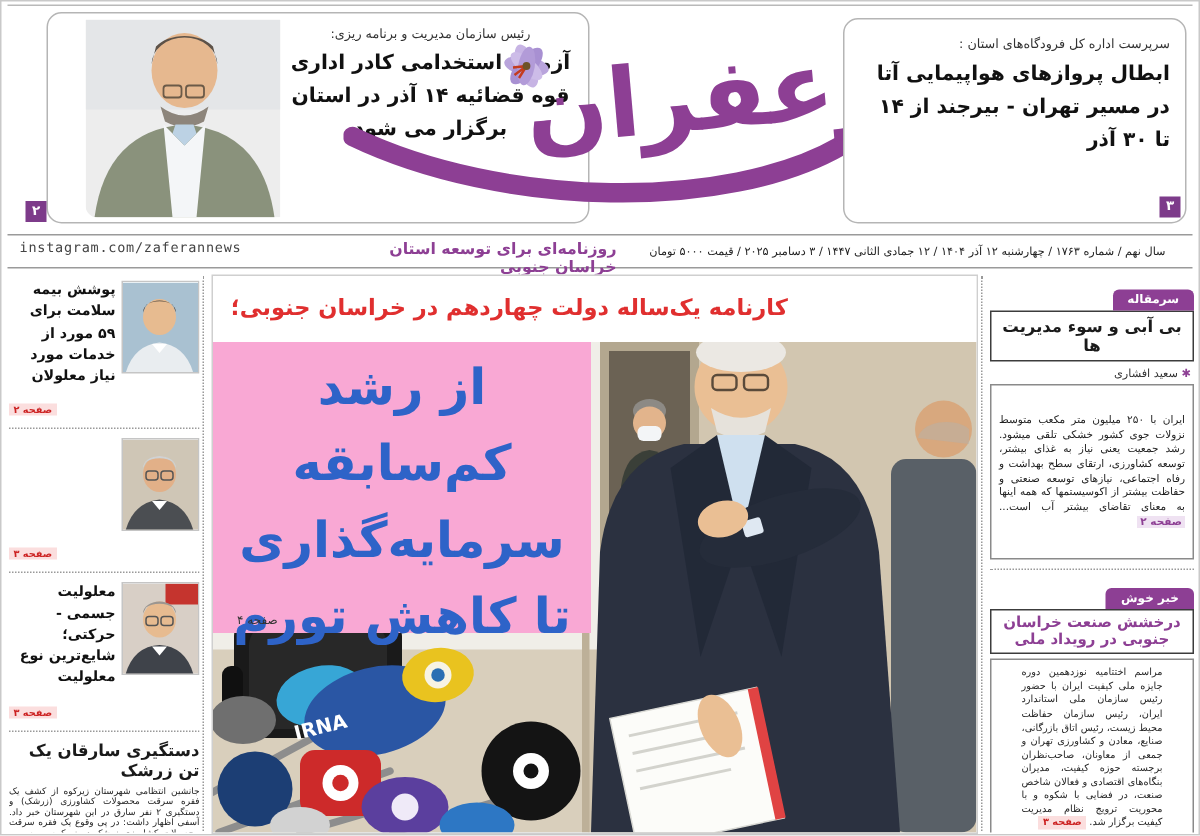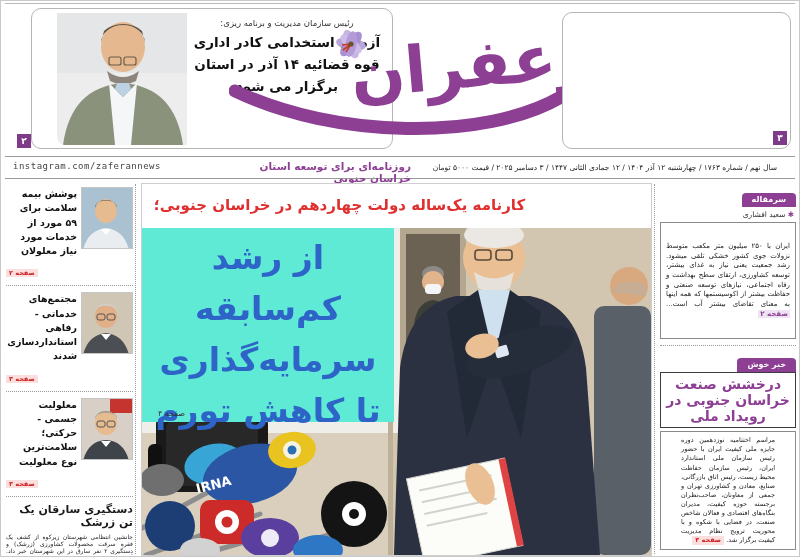--- a/index.html
+++ b/index.html
@@ -54,35 +54,35 @@
   .right-col{position:absolute;left:659px;top:186px;width:136px;height:368px;overflow:hidden;}
   .chip{display:inline-block;background:#8d3f94;color:#fff;font-size:8px;font-weight:bold;
         padding:2px 10px 3px;border-radius:4px 4px 0 0;}
   .box-title{border:1.4px solid #3c3c3c;background:#fff;padding:3px 4px;margin:0;
              text-align:center;font-size:11px;font-weight:bold;}
   .byline{font-size:7.5px;color:#333;padding:3px 2px;}
   .byline .star{color:#8d3f94;font-weight:bold;}
   .box-body{border:1px solid #8a8a8a;padding:19px 5px;font-size:7px;line-height:1.38;
             text-align:justify;color:#222;}
   .gn-title{border:1.4px solid #3c3c3c;padding:3px 3px;text-align:center;
-            font-size:14px;font-weight:bold;color:#8d3f94;}
+            font-size:10px;font-weight:bold;color:#8d3f94;}
   .gn-body{border:1px solid #8a8a8a;padding:4px 20px;font-size:6.5px;line-height:1.4;
            text-align:justify;color:#222;margin-top:3px;}
   .china-title{font-size:11.5px;font-weight:bold;text-align:center;line-height:1.5;margin:1px 2px 4px;}
   .china-body{font-size:6.5px;line-height:1.42;text-align:justify;color:#222;}
   .ref-purple{color:#8d3f94;font-weight:bold;background:#efe2f2;padding:0 2px;}
 
   
   .main-col{position:absolute;left:140px;top:182px;width:509px;height:371px;
             border:1px solid #cfcfcf;box-sizing:content-box;background:#fff;overflow:hidden;}
   .photo-scene{position:absolute;left:0;top:44px;width:509px;height:327px;}
   .kicker-band{position:absolute;left:0;top:0;width:100%;height:44px;background:#fff;}
   .kicker-text{position:absolute;left:5px;top:12px;width:385px;text-align:center;
                color:#e02f2f;font-weight:bold;font-size:15px;}
-  .headline-box{position:absolute;left:0;top:44px;width:252px;height:194px;background:#5eead4;padding-top:4px;box-sizing:border-box;}
+  .headline-box{position:absolute;left:0;top:44px;width:252px;height:194px;background:#f9a8d4;padding-top:4px;box-sizing:border-box;}
   .hline{color:#2e63c8;font-weight:bold;font-size:33px;line-height:1.55;text-align:center;}
   .lead-ref{position:absolute;left:16px;bottom:4px;font-size:8px;color:#333;}
 </style>
 </head>
 <body>
 
 <div class="page">
   <div class="topline"></div>
 
   <div class="hbox hbox-left">
@@ -117,20 +117,24 @@
       <ellipse cx="23" cy="22" rx="15" ry="6.5" fill="#c7b4e4" transform="rotate(70 23 22)"></ellipse>
       <ellipse cx="23" cy="22" rx="15" ry="6.5" fill="#a890d2" transform="rotate(130 23 22)"></ellipse>
       <ellipse cx="23" cy="22" rx="13" ry="5.5" fill="#cdbce8" transform="rotate(40 23 22)"></ellipse>
       <ellipse cx="23" cy="22" rx="13" ry="5.5" fill="#b29bd8" transform="rotate(100 23 22)"></ellipse>
       <path d="M23 22 l-8 6 M23 22 l-5 8 M23 22 l-9 1" stroke="#c43b1e" stroke-width="1.6" fill="none"></path>
       <circle cx="23" cy="22" r="2.6" fill="#6e5227"></circle>
     </g>
   </svg>
 
   <div class="hbox hbox-right">
+    <div class="hr-text">
+      <div class="h-kicker">سرپرست اداره کل فرودگاه‌های استان :</div>
+      <div class="h-head">ابطال پروازهای هواپیمایی آتا در مسیر تهران - بیرجند از ۱۴ تا ۳۰ آذر</div>
+    </div>
     <div class="badge badge-r">۳</div>
   </div>
 
   <div class="strip">
     <span class="insta">instagram.com/zaferannews</span>
     <span class="slogan">روزنامه‌ای برای توسعه استان خراسان جنوبی</span>
     <span class="dateline">سال نهم / شماره ۱۷۶۳ / چهارشنبه ۱۲ آذر ۱۴۰۴ / ۱۲ جمادی الثانی ۱۴۴۷ / ۳ دسامبر ۲۰۲۵ / قیمت ۵۰۰۰ تومان</span>
   </div>
 
   <div class="vdot" style="left:134px;"></div>
@@ -160,41 +164,40 @@
         <svg viewBox="0 0 52 62" width="52" height="62">
           <rect width="52" height="62" fill="#cfc6b6"></rect>
           <ellipse cx="26" cy="23" rx="11" ry="12" fill="#e2b088"></ellipse>
           <path d="M15 19 a11 8 0 0 1 22 0 l-2 -4 a11 6 0 0 0 -18 0 z" fill="#cfd2d4"></path>
           <rect x="17" y="21" width="8" height="6" rx="2" fill="none" stroke="#555" stroke-width="1"></rect>
           <rect x="27" y="21" width="8" height="6" rx="2" fill="none" stroke="#555" stroke-width="1"></rect>
           <path d="M3 62 q5 -20 23 -22 q18 2 23 22 z" fill="#4b4e52"></path>
           <path d="M21 41 l5 6 l5 -6 z" fill="#fff"></path>
         </svg>
       </div>
-      <div class="brief-title">مجتمع‌های خدماتی - رفاهی استانداردسازی شدند</div>
     </div>
     <div class="refline">
       <span class="page-ref-red">صفحه ۳</span>
     </div>
     <div class="hdot"></div>
 
     <div class="brief">
       <div class="brief-photo">
         <svg viewBox="0 0 52 62" width="52" height="62">
           <rect width="52" height="62" fill="#d8cfc6"></rect>
           <rect x="30" y="0" width="22" height="14" fill="#c5342e"></rect>
           <ellipse cx="26" cy="24" rx="11" ry="12" fill="#e7bb90"></ellipse>
           <path d="M15 20 a11 8 0 0 1 22 0 l-2 -4 a11 6 0 0 0 -18 0 z" fill="#9b9691"></path>
           <rect x="17" y="22" width="8" height="6" rx="2" fill="none" stroke="#555" stroke-width="1"></rect>
           <rect x="27" y="22" width="8" height="6" rx="2" fill="none" stroke="#555" stroke-width="1"></rect>
           <path d="M3 62 q5 -20 23 -21 q18 1 23 21 z" fill="#3f434a"></path>
           <path d="M21 42 l5 6 l5 -6 z" fill="#fff"></path>
         </svg>
       </div>
-      <div class="brief-title">معلولیت جسمی - حرکتی؛ سلامت‌ترین نوع معلولیت</div>
+      <div class="brief-title">معلولیت جسمی - حرکتی؛ شایع‌ترین نوع معلولیت</div>
     </div>
     <div class="refline">
       <span class="page-ref-red">صفحه ۳</span>
     </div>
     <div class="hdot"></div>
 
     <div>
       <div class="bar-title">دستگیری سارقان یک تن زرشک</div>
       <div class="bar-body">
         <span>جانشین انتظامی شهرستان زیرکوه از کشف یک فقره سرقت محصولات کشاورزی (زرشک) و دستگیری ۲ نفر سارق در این شهرستان خبر داد. آسفی اظهار داشت: در پی وقوع یک فقره سرقت محصولات کشاورزی زرشک در زیرکوه، بررسی و پیگیری موضوع در دستور کار پلیس قرار گرفت. وی بیان داشت: ماموران بخش زهان شهرستان زیرکوه پس از تحقیقات مقدماتی و اقدامات پلیسی، کمتر از ۲۴ ساعت سارقان را شناسایی کردند و با هماهنگی مرجع قضائی طی عملیاتی متهمان دستگیر شدند.</span>
@@ -284,20 +287,21 @@
       <div class="hline">از رشد کم‌سابقه</div>
       <div class="hline">سرمایه‌گذاری</div>
       <div class="hline">تا کاهش تورم</div>
       <div class="lead-ref">صفحه ۴</div>
     </div>
   </div>
 
   <div class="right-col">
     <div>
       <span class="chip">سرمقاله</span>
+      <div class="box-title">بی آبی و سوء مدیریت ها</div>
       <div class="byline">
         <span class="star">✱</span>
         <span>سعید افشاری</span>
       </div>
       <div class="box-body">
         <span>ایران با ۲۵۰ میلیون متر مکعب متوسط نزولات جوی کشور خشکی تلقی میشود. رشد جمعیت یعنی نیاز به غذای بیشتر، توسعه کشاورزی، ارتقای سطح بهداشت و رفاه اجتماعی، نیازهای توسعه صنعتی و حفاظت بیشتر از اکوسیستمها که همه اینها به معنای تقاضای بیشتر آب است...</span>
         <span class="ref-purple">صفحه ۲</span>
       </div>
     </div>
 

